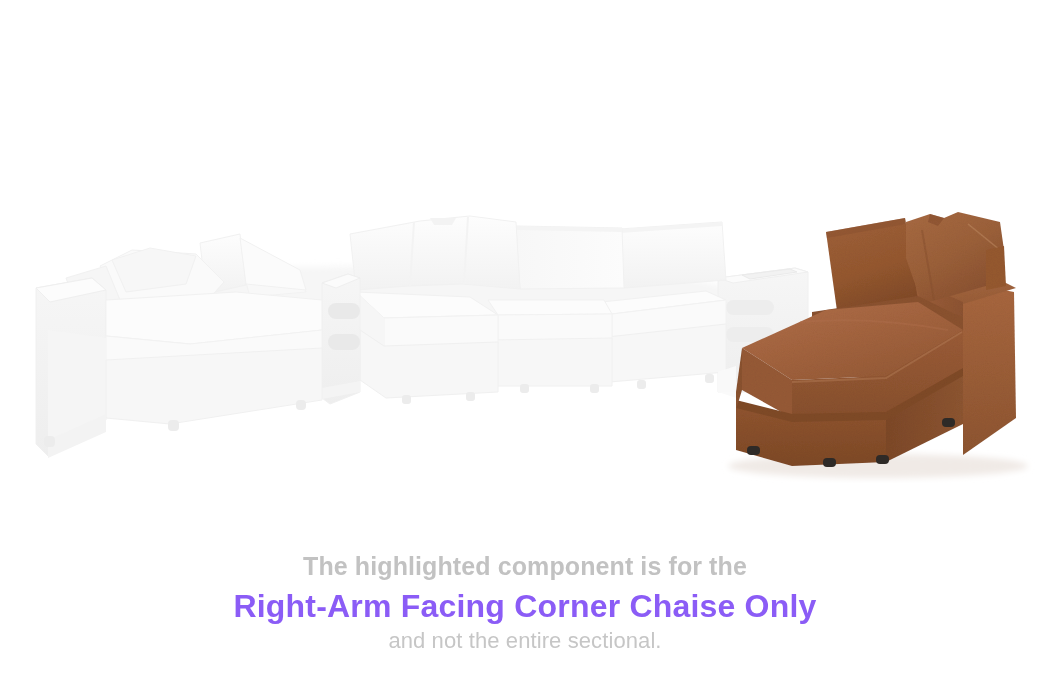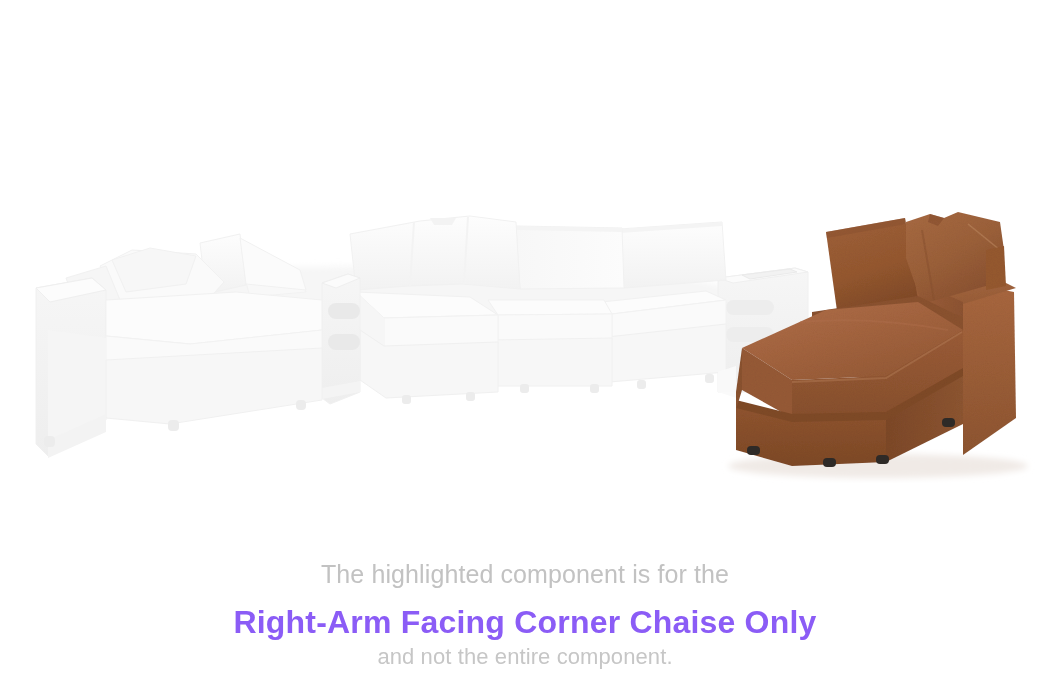--- a/index.html
+++ b/index.html
@@ -16,25 +16,25 @@
   #product-figure svg{display:block;width:1050px;height:520px;}
 
   
   #caption{
     position:absolute;left:0;right:0;top:548px;
     text-align:center;
     user-select:none;
   }
   #caption .line-lead{
     font-size:25px;
-    font-weight:400;
+    font-weight:700;
     color:#c2c2c2;
     letter-spacing:.1px;
     line-height:1.18;
-    margin:12px;
+    margin:4px;
   }
   #caption .line-main{
     font-size:32px;
     font-weight:700;
     color:#8b5cf6;
     letter-spacing:.2px;
     line-height:1.28;
     margin:4px 0 2px 0;
   }
   #caption .line-tail{
@@ -269,16 +269,16 @@
 
       <g opacity=".9">
         <path d="M718,372 L736,366 L736,398 L718,392 Z" fill="#fafafa"></path>
       </g>
     </svg>
   </div>
 
   <div id="caption">
     <p class="line-lead">The highlighted component is for the</p>
     <p class="line-main">Right-Arm Facing Corner Chaise Only</p>
-    <p class="line-tail">and not the entire component.</p>
+    <p class="line-tail">and not the entire sectional.</p>
   </div>
 
 </div>
 
 </body></html>

